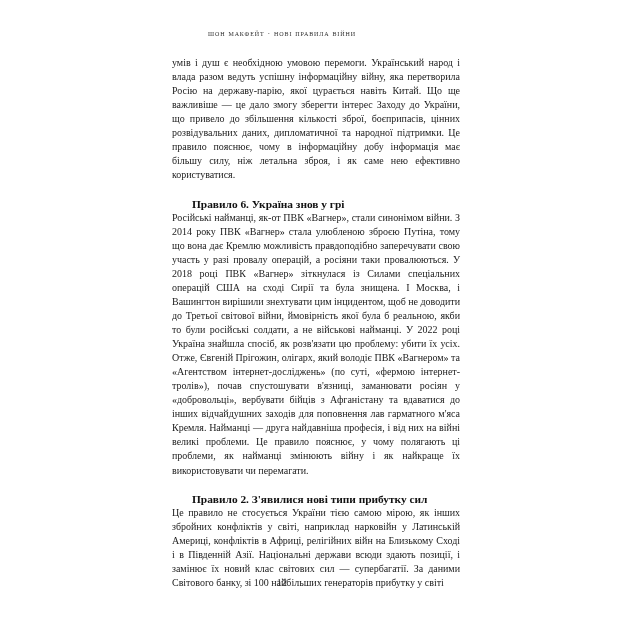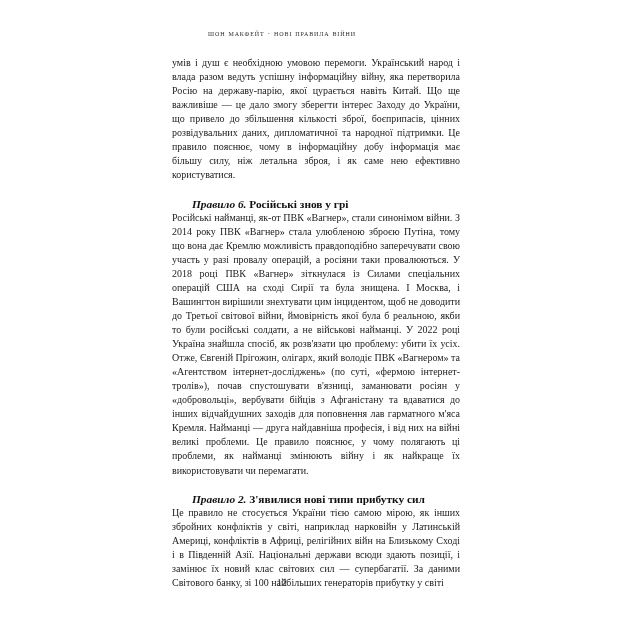--- a/index.html
+++ b/index.html
@@ -75,21 +75,20 @@
     font-size: 11.4px;
     line-height: 14.05px;
     font-weight: bold;
     text-indent: 20px;
     text-align: left;
     color: #111111;
     letter-spacing: -0.02px;
   }
 
   h2.rule-heading .rule-num {
-    font-style: italic;
     font-weight: bold;
   }
   h2.rule-heading .rule-title {
     font-style: normal;
     font-weight: bold;
   }
 
   
   .folio {
     position: absolute;
@@ -111,21 +110,21 @@
     <span class="rh-inner">Шон Макфейт · Нові правила війни</span>
   </div>
 
   <div class="column">
 
     <p class="body">умів і душ є необхідною умовою перемоги. Український народ і влада разом ведуть успішну інформаційну війну, яка перетворила Росію на державу-парію, якої цурається навіть Китай. Що ще важливіше — це дало змогу зберегти інтерес Заходу до України, що привело до збільшення кількості зброї, боєприпасів, цінних розвідувальних даних, дипломатичної та народної підтримки. Це правило пояснює, чому в інформаційну добу інформація має більшу силу, ніж летальна зброя, і як саме нею ефективно користуватися.</p>
 
     <div class="rule-block">
       <h2 class="rule-heading">
         <span class="rule-num">Правило 6.</span>
-        <span class="rule-title">Російські знов у грі</span>
+        <span class="rule-title">Україна знов у грі</span>
       </h2>
       <p class="body">Російські найманці, як-от ПВК «Вагнер», стали синонімом війни. З 2014 року ПВК «Вагнер» стала улюбленою зброєю Путіна, тому що вона дає Кремлю можливість правдоподібно заперечувати свою участь у разі провалу операцій, а росіяни таки провалюються. У 2018 році ПВК «Вагнер» зіткнулася із Силами спеціальних операцій США на сході Сирії та була знищена. І Москва, і Вашингтон вирішили знехтувати цим інцидентом, щоб не доводити до Третьої світової війни, ймовірність якої була б реальною, якби то були російські солдати, а не військові найманці. У 2022 році Україна знайшла спосіб, як розв'язати цю проблему: убити їх усіх. Отже, Євгеній Прігожин, олігарх, який володіє ПВК «Вагнером» та «Агентством інтернет-досліджень» (по суті, «фермою інтернет-тролів»), почав спустошувати в'язниці, заманювати росіян у «добровольці», вербувати бійців з Афганістану та вдаватися до інших відчайдушних заходів для поповнення лав гарматного м'яса Кремля. Найманці — друга найдавніша професія, і від них на війні великі проблеми. Це правило пояснює, у чому полягають ці проблеми, як найманці змінюють війну і як найкраще їх використовувати чи перемагати.</p>
     </div>
 
     <div class="rule-block">
       <h2 class="rule-heading">
         <span class="rule-num">Правило 2.</span>
         <span class="rule-title">З'явилися нові типи прибутку сил</span>
       </h2>
       <p class="body">Це правило не стосується України тією самою мірою, як інших збройних конфліктів у світі, наприклад нарковійн у Латинській Америці, конфліктів в Африці, релігійних війн на Близькому Сході і в Південній Азії. Національні держави всюди здають позиції, і замінює їх новий клас світових сил — супербагатії. За даними Світового банку, зі 100 найбільших генераторів прибутку у світі</p>

